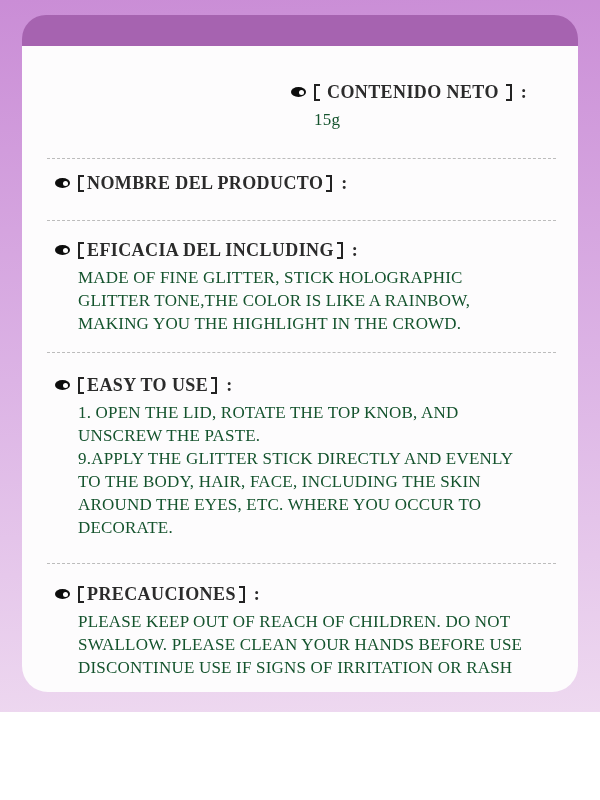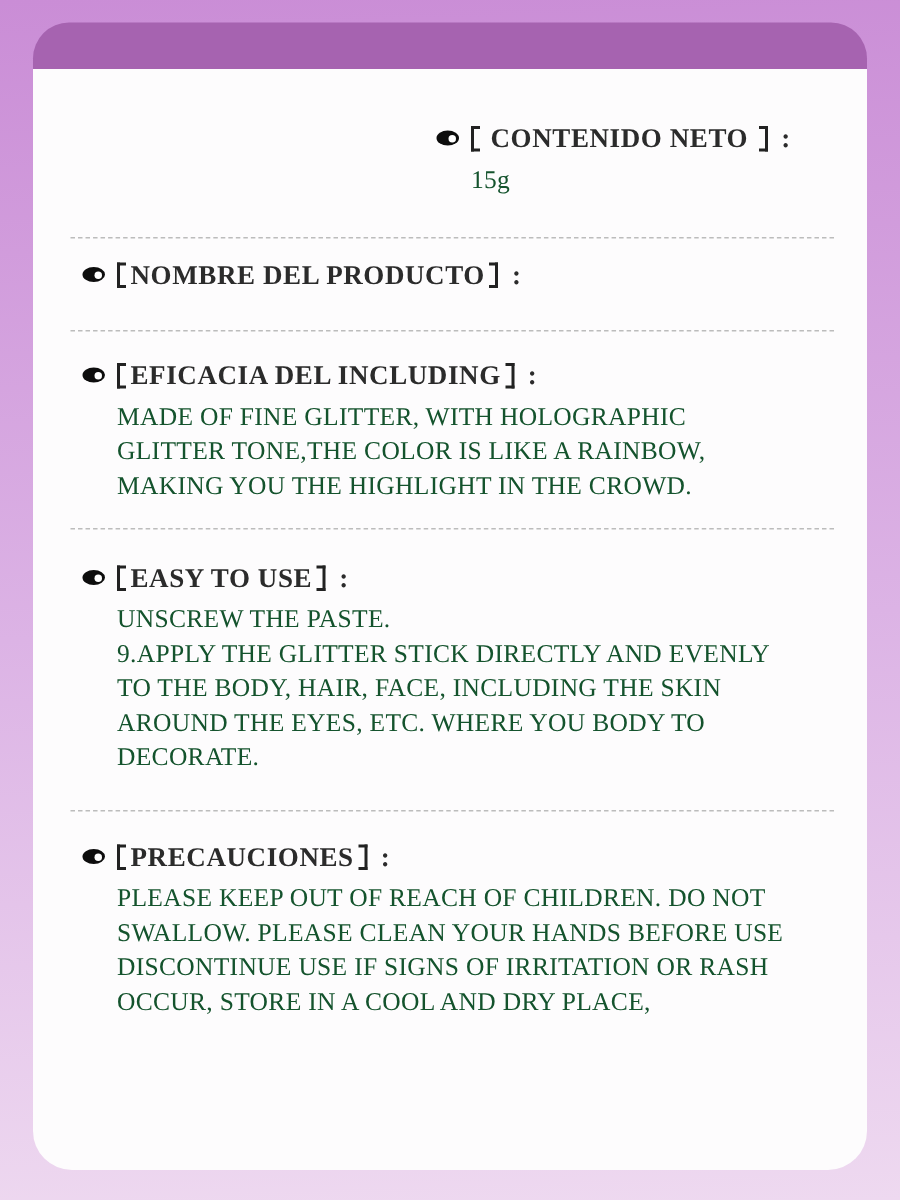--- a/index.html
+++ b/index.html
@@ -3,21 +3,21 @@
 <meta charset="utf-8">
 <style>
   html, body { margin: 0; padding: 0; }
   body {
     width: 600px; height: 800px;
     font-family: "Liberation Serif", "DejaVu Serif", serif;
     overflow: hidden;
   }
   .bg {
     position: relative;
-    width: 600px; height: 800px;
+    width: 600px; height: 712px;
     background: linear-gradient(178deg, #ca8dd6 0%, #dcb3e5 52%, #eed9f0 100%);
   }
   .topbar {
     position: absolute;
     left: 22px; right: 22px; top: 15px; height: 31px;
     background: #a663b0;
     border-radius: 24px 24px 0 0;
   }
   .notch {
     position: absolute;
@@ -135,57 +135,57 @@
 
     <section class="sec sec3">
       <div class="hrow">
         <span class="bullet"></span>
         <span class="lb"></span>
         <span class="htext">EFICACIA DEL INCLUDING</span>
         <span class="rb"></span>
         <span class="colon">:</span>
       </div>
       <div class="body">
-        <div class="bl">MADE OF FINE GLITTER, WITH HOLOGRAPHIC</div>
+        <div class="bl">MADE OF FINE GLITTER, STICK HOLOGRAPHIC</div>
         <div class="bl">GLITTER TONE,THE COLOR IS LIKE A RAINBOW,</div>
         <div class="bl">MAKING YOU THE HIGHLIGHT IN THE CROWD.</div>
       </div>
     </section>
 
     <div class="sep sep3"></div>
 
     <section class="sec sec4">
       <div class="hrow">
         <span class="bullet"></span>
         <span class="lb"></span>
         <span class="htext">EASY TO USE</span>
         <span class="rb"></span>
         <span class="colon">:</span>
       </div>
       <div class="body">
+        <div class="bl">1. OPEN THE LID, ROTATE THE TOP KNOB, AND</div>
         <div class="bl">UNSCREW THE PASTE.</div>
         <div class="bl">9.APPLY THE GLITTER STICK DIRECTLY AND EVENLY</div>
         <div class="bl">TO THE BODY, HAIR, FACE, INCLUDING THE SKIN</div>
-        <div class="bl">AROUND THE EYES, ETC. WHERE YOU BODY TO</div>
+        <div class="bl">AROUND THE EYES, ETC. WHERE YOU OCCUR TO</div>
         <div class="bl">DECORATE.</div>
       </div>
     </section>
 
     <div class="sep sep4"></div>
 
     <section class="sec sec5">
       <div class="hrow">
         <span class="bullet"></span>
         <span class="lb"></span>
         <span class="htext">PRECAUCIONES</span>
         <span class="rb"></span>
         <span class="colon">:</span>
       </div>
       <div class="body">
         <div class="bl">PLEASE KEEP OUT OF REACH OF CHILDREN. DO NOT</div>
         <div class="bl">SWALLOW. PLEASE CLEAN YOUR HANDS BEFORE USE</div>
         <div class="bl">DISCONTINUE USE IF SIGNS OF IRRITATION OR RASH</div>
-        <div class="bl">OCCUR, STORE IN A COOL AND DRY PLACE,</div>
       </div>
     </section>
 
   </div>
 </div>
 
 </body></html>

